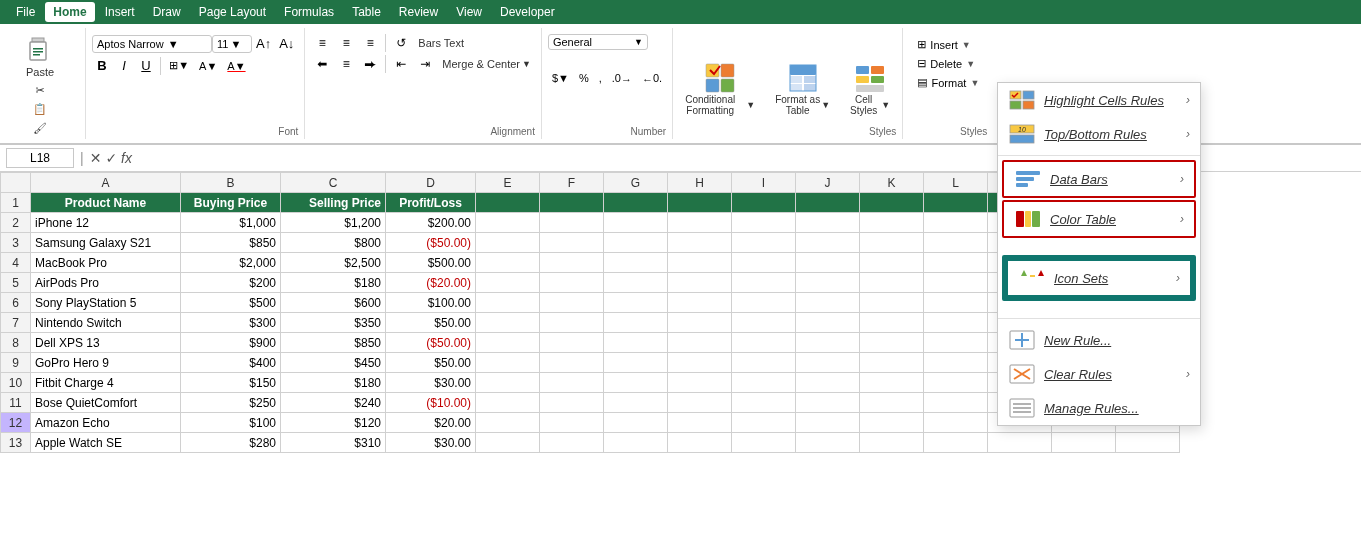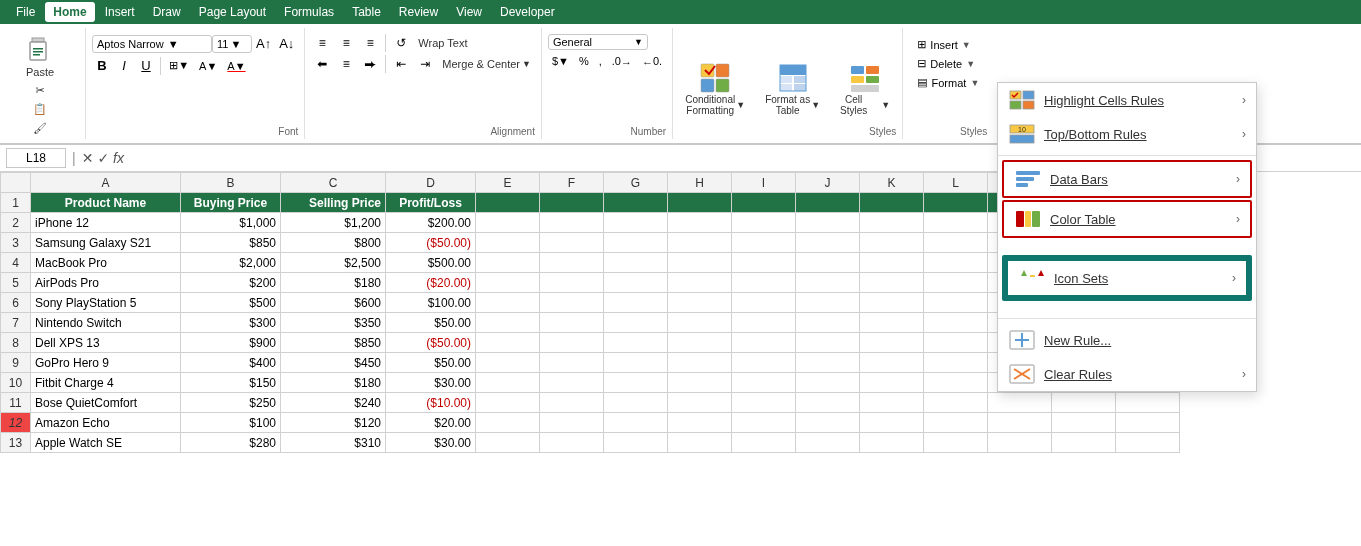--- a/index.html
+++ b/index.html
@@ -127,21 +127,21 @@
       align-items: center;
       padding: 3px 6px;
       border-bottom: 1px solid #d0d0d0;
       background: #fff;
       gap: 4px;
     }
     .name-box {
       border: 1px solid #c8c8c8;
       padding: 2px 4px;
       font-size: 12px;
-      width: 60px;
+      width: 68px;
       text-align: center;
     }
     .formula-divider { color: #999; font-size: 14px; padding: 0 2px; }
     .formula-icons { display: flex; gap: 4px; color: #555; font-size: 14px; }
     .formula-input {
       flex: 1;
       border: 1px solid #c8c8c8;
       padding: 2px 4px;
       font-size: 12px;
       outline: none;
@@ -204,27 +204,28 @@
       position: fixed;
       top: 0; left: 0; right: 0; bottom: 0;
       z-index: 100;
       pointer-events: none;
     }
 
     .dropdown-menu {
       position: absolute;
       top: 82px;
       left: 997px;
-      width: 260px;
+      width: 204px;
       background: #fff;
       border: 1px solid #c8c8c8;
       box-shadow: 2px 4px 12px rgba(0,0,0,0.15);
       z-index: 200;
       pointer-events: all;
       font-size: 13px;
+      font-style: italic;
     }
 
     .menu-item-row {
       display: flex;
       align-items: center;
       padding: 6px 10px;
       cursor: pointer;
       gap: 8px;
       color: #333;
     }
@@ -379,41 +380,41 @@
 
   <div class="ribbon-group" style="min-width:160px;">
     <div class="ribbon-group-content" style="flex-direction:column;gap:3px;align-items:flex-start;justify-content:flex-start;padding-top:4px;">
       <div class="mini-row">
         <div class="align-btn">≡</div>
         <div class="align-btn">≡</div>
         <div class="align-btn">≡</div>
         <div style="width:1px;height:18px;background:#d0d0d0;margin:0 2px;"></div>
         <div class="align-btn">↺</div>
         <div class="ribbon-btn" style="flex-direction:row;font-size:11px;padding:1px 4px;">
-          <span>Wrap Text</span>
+          <span>Bars Text</span>
         </div>
       </div>
       <div class="mini-row">
         <div class="align-btn">⬅</div>
         <div class="align-btn">≡</div>
         <div class="align-btn">⮕</div>
         <div style="width:1px;height:18px;background:#d0d0d0;margin:0 2px;"></div>
         <div class="align-btn">⇤</div>
         <div class="align-btn">⇥</div>
         <div class="ribbon-btn" style="flex-direction:row;font-size:11px;padding:1px 4px;">
           <span>Merge &amp; Center</span>
           <span style="font-size:9px;margin-left:2px;">▼</span>
         </div>
       </div>
     </div>
     <span class="ribbon-group-label" style="align-self:flex-end;">Alignment</span>
   </div>
 
   <div class="ribbon-group" style="min-width:120px;">
-    <div class="ribbon-group-content" style="flex-direction:column;gap:3px;align-items:flex-start;justify-content:flex-start;padding-top:4px;">
+    <div class="ribbon-group-content" style="flex-direction:column;gap:20px;align-items:flex-start;justify-content:flex-start;padding-top:4px;">
       <div class="number-format-box">
         <span>General</span>
         <span style="font-size:9px;">▼</span>
       </div>
       <div class="mini-row">
         <div class="mini-btn">$▼</div>
         <div class="mini-btn">%</div>
         <div class="mini-btn">,</div>
         <div class="mini-btn">.0→</div>
         <div class="mini-btn">←0.</div>
@@ -427,21 +428,21 @@
       <div class="ribbon-big-btn">
         <div class="ribbon-big-icon">
           <svg width="32" height="32" viewBox="0 0 32 32">
             <rect x="2" y="2" width="13" height="13" fill="#f8c842" stroke="#999" stroke-width="0.5" rx="1"></rect>
             <rect x="17" y="2" width="13" height="13" fill="#ed7d31" stroke="#999" stroke-width="0.5" rx="1"></rect>
             <rect x="2" y="17" width="13" height="13" fill="#5b9bd5" stroke="#999" stroke-width="0.5" rx="1"></rect>
             <rect x="17" y="17" width="13" height="13" fill="#70ad47" stroke="#999" stroke-width="0.5" rx="1"></rect>
             <path d="M6 8 L10 12 L16 4" stroke="#c00" stroke-width="2" fill="none"></path>
           </svg>
         </div>
-        <div style="display:flex;align-items:center;gap:1px;">
+        <div style="display:flex;align-items:center;gap:11px;">
           <span style="font-size:10px;text-align:center;">Conditional<br>Formatting</span>
           <span style="font-size:9px;">▼</span>
         </div>
       </div>
       <div class="ribbon-big-btn">
         <div class="ribbon-big-icon">
           <svg width="32" height="32" viewBox="0 0 32 32">
             <rect x="3" y="3" width="26" height="10" fill="#5b9bd5" rx="1"></rect>
             <rect x="3" y="14" width="12" height="7" fill="#d6e4f5"></rect>
             <rect x="17" y="14" width="12" height="7" fill="#bdd3ee"></rect>
@@ -458,21 +459,21 @@
       <div class="ribbon-big-btn">
         <div class="ribbon-big-icon">
           <svg width="32" height="32" viewBox="0 0 32 32">
             <rect x="2" y="4" width="13" height="8" fill="#5b9bd5" rx="1"></rect>
             <rect x="17" y="4" width="13" height="8" fill="#ed7d31" rx="1"></rect>
             <rect x="2" y="14" width="13" height="7" fill="#f8c842" rx="1"></rect>
             <rect x="17" y="14" width="13" height="7" fill="#70ad47" rx="1"></rect>
             <rect x="2" y="23" width="28" height="7" fill="#d0d0d0" rx="1"></rect>
           </svg>
         </div>
-        <div style="display:flex;align-items:center;gap:14px;">
+        <div style="display:flex;align-items:center;gap:4px;">
           <span style="font-size:10px;text-align:center;">Cell<br>Styles</span>
           <span style="font-size:9px;">▼</span>
         </div>
       </div>
     </div>
     <span class="ribbon-group-label" style="align-self:flex-end;">Styles</span>
   </div>
 
   <div class="ribbon-group" style="min-width:90px;">
     <div class="ribbon-group-content" style="flex-direction:column;gap:2px;align-items:flex-start;justify-content:flex-start;padding-top:6px;">
@@ -724,21 +725,21 @@
             <td></td>
             <td></td>
             <td></td>
             <td></td>
             <td></td>
             <td></td>
             <td></td>
             <td></td>
           </tr>
           <tr>
-            <th class="row-num" style="background: #ef4444; text-align: center; font-style: italic;">12</th>
+            <th class="row-num" style="background: #c4b5fd; text-align: center;">12</th>
             <td>Amazon Echo</td>
             <td style="text-align: right;">$100</td>
             <td style="text-align: right;">$120</td>
             <td style="text-align: right;">$20.00</td>
             <td></td>
             <td></td>
             <td></td>
             <td></td>
             <td></td>
             <td></td>
@@ -862,15 +863,26 @@
         <svg width="26" height="20" viewBox="0 0 26 20">
           <rect x="1" y="1" width="24" height="18" fill="none" stroke="#999" stroke-width="1" rx="1"></rect>
           <line x1="5" y1="5" x2="21" y2="15" stroke="#ed7d31" stroke-width="2"></line>
           <line x1="5" y1="15" x2="21" y2="5" stroke="#ed7d31" stroke-width="2"></line>
         </svg>
       </div>
       <span class="menu-item-label underlined">Clear Rules</span>
       <span class="menu-chevron">›</span>
     </div>
 
+    <div class="menu-item-row">
+      <div class="menu-icon-box">
+        <svg width="26" height="20" viewBox="0 0 26 20">
+          <rect x="1" y="1" width="24" height="18" fill="none" stroke="#999" stroke-width="1" rx="1"></rect>
+          <line x1="4" y1="6" x2="22" y2="6" stroke="#999" stroke-width="1.5"></line>
+          <line x1="4" y1="10" x2="22" y2="10" stroke="#999" stroke-width="1.5"></line>
+          <line x1="4" y1="14" x2="22" y2="14" stroke="#999" stroke-width="1.5"></line>
+        </svg>
+      </div>
+      <span class="menu-item-label underlined">Manage Rules...</span>
+    </div>
 
   </div>
 </div>
 
 </body></html>

